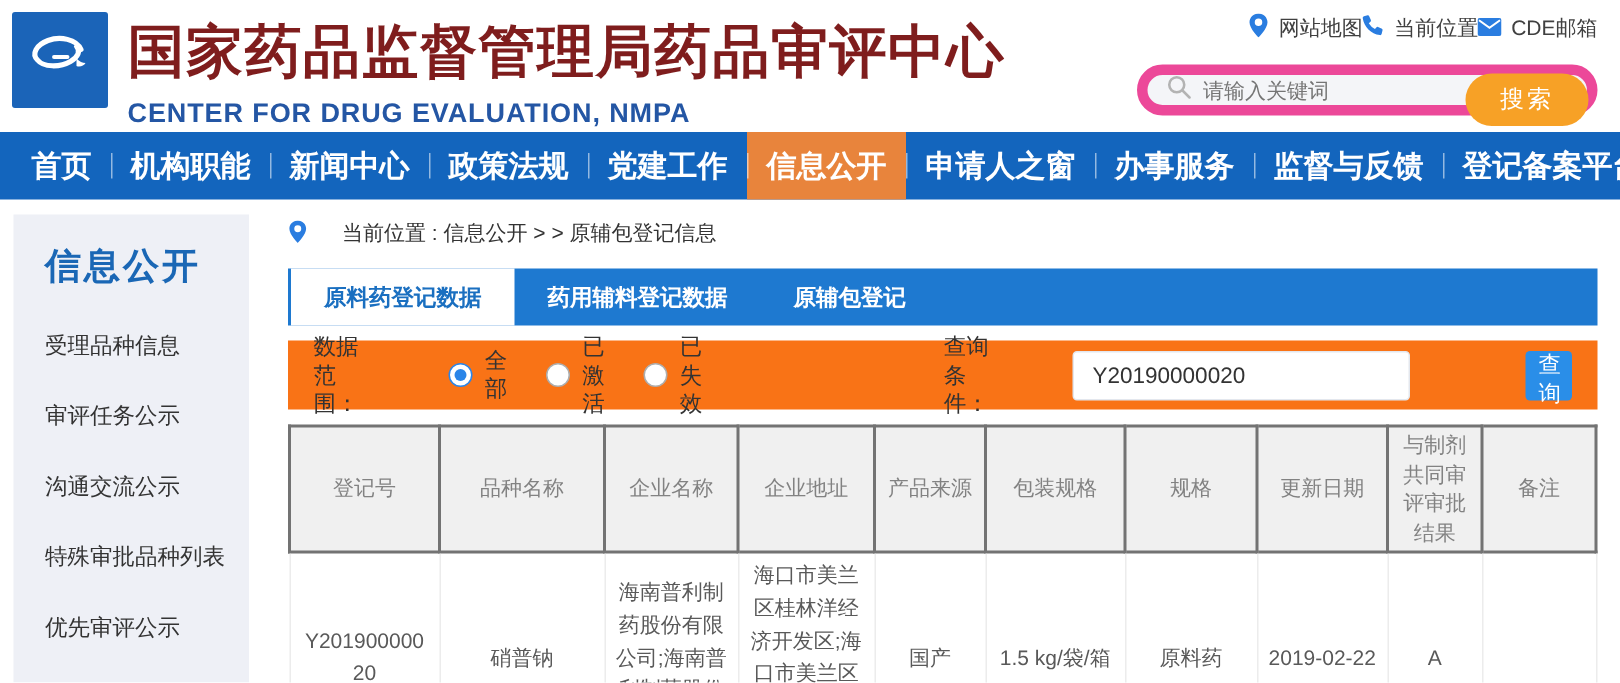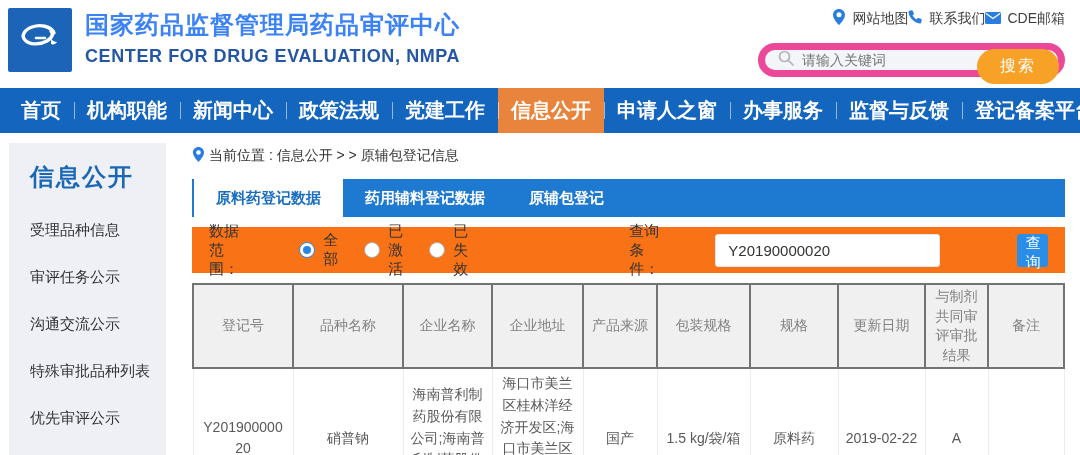--- a/index.html
+++ b/index.html
@@ -4,21 +4,21 @@
 <style>
   * { margin:0; padding:0; box-sizing:border-box; }
   html,body { width:1080px; height:455px; overflow:hidden; background:#fff;
     font-family:"Liberation Sans","DejaVu Sans",sans-serif; }
 
   
   .header { height:88px; position:relative; background:#fff; display:flex; }
   .logo-box { width:64px; height:64px; background:#1b64b8; margin:8px 0 0 8px;
     display:flex; align-items:center; justify-content:center; border-radius:2px; }
   .titles { margin-left:13px; padding-top:9px; }
-  .title-cn { font-size:24px; font-weight:bold; color:#3b82f6; letter-spacing:1px; white-space:nowrap; }
+  .title-cn { font-size:38px; font-weight:bold; color:#7f1d1d; letter-spacing:1px; white-space:nowrap; }
   .title-en { font-size:18px; font-weight:bold; color:#2456a4; margin-top:5px; letter-spacing:0.6px; }
   .header-right { position:absolute; right:15px; top:9px; width:307px; }
   .quick-links { display:flex; justify-content:flex-end; align-items:center;
     font-size:14px; color:#404040; margin-bottom:15px; }
   .quick-link { display:flex; align-items:center; gap:6px; cursor:pointer; }
   .search-bar { position:relative; height:34px; width:307px; background:#f4f5f8;
     border:7px solid #ec4899; border-radius:18px; display:flex; align-items:center; }
   .search-bar .mag { margin:0 8px 0 13px; flex:0 0 auto; }
   .search-input { border:none; outline:none; background:transparent; flex:1;
     font-size:14px; color:#666; min-width:0; font-family:inherit; }
@@ -35,21 +35,21 @@
     width:1px; height:17px; background:rgba(255,255,255,0.55); }
   .nav-item.active { background:#e8843c; }
 
   
   .content { display:flex; height:322px; padding-top:10px; }
   .sidebar { width:157px; margin-left:9px; background:#eef0f6; padding:18px 0 0 21px; }
   .sidebar-title { font-size:24px; font-weight:bold; color:#1a67b5; letter-spacing:2px; margin-bottom:28px; }
   .sidebar-item { font-size:15px; color:#333; margin-bottom:28px; cursor:pointer; white-space:nowrap; }
 
   .main { flex:1; margin:0 15px 0 26px; min-width:0; }
-  .breadcrumb { display:flex; align-items:center; gap:4px; font-size:14px; color:#333; height:26px; }
+  .breadcrumb { display:flex; align-items:center; gap:23px; font-size:14px; color:#333; height:26px; }
 
   .tabbar { margin-top:10px; height:38px; background:#1e79d0; display:flex; align-items:stretch; }
   .tab { display:flex; align-items:center; padding:0 22px; color:#fff; font-size:15px;
     font-weight:bold; cursor:pointer; white-space:nowrap; }
   .tab.active { background:#fff; color:#1a6fc0; margin-left:2px; }
 
   .filter { margin-top:10px; height:46px; background:#f97316; display:flex;
     align-items:center; padding:0 17px; font-size:15px; color:#333;gap:43px; }
   .radio-group { display:flex; align-items:center; gap:26px; margin-left:14px; }
   .radio-opt { display:flex; align-items:center; gap:8px; cursor:pointer; }
@@ -103,21 +103,21 @@
             </svg>
         </span>
         <span>网站地图</span>
       </span>
       <span class="quick-link">
         <span>
           <svg width="15" height="15" viewBox="0 0 16 16">
               <path d="M15.2 11.9l-2.8-1.2a1 1 0 0 0-1.2.3l-1 1.2A12.3 12.3 0 0 1 5.8 8l1.2-1a1 1 0 0 0 .3-1.2L6.1 3A1 1 0 0 0 5 2.4l-2.6.6A1.2 1.2 0 0 0 1.5 4.3c.9 6.3 5.9 11.3 12.2 12.2a1.2 1.2 0 0 0 1.3-.9l.6-2.6a1 1 0 0 0-.4-1.1z" transform="translate(-1 -2.2)" fill="#2a7de0"></path>
             </svg>
         </span>
-        <span>联系我们</span>
+        <span>当前位置</span>
       </span>
       <span class="quick-link">
         <span>
           <svg width="16" height="12" viewBox="0 0 16 12">
               <rect width="16" height="12" rx="1.5" fill="#2a7de0"></rect>
               <path d="M1 1.5l7 5 7-5" fill="none" stroke="#fff" stroke-width="1.4"></path>
             </svg>
         </span>
         <span>CDE邮箱</span>
       </span>

